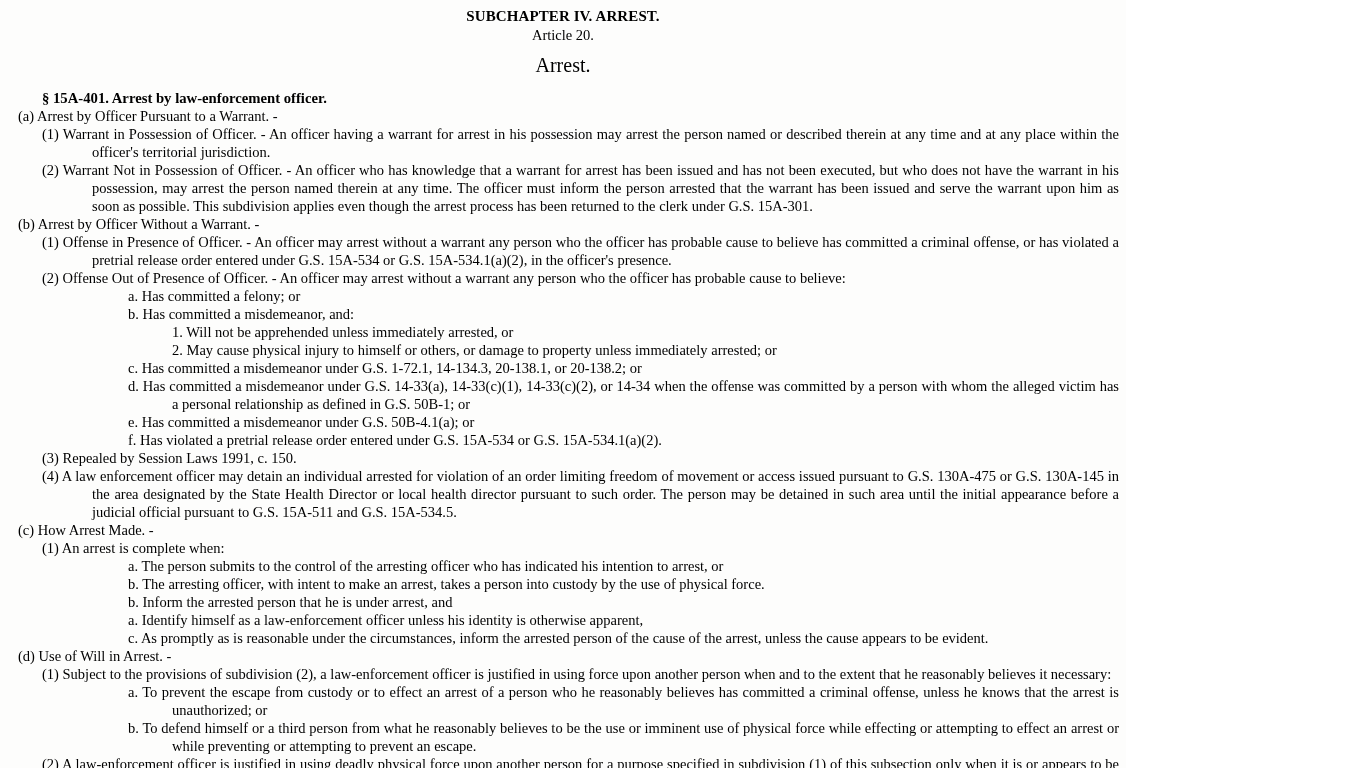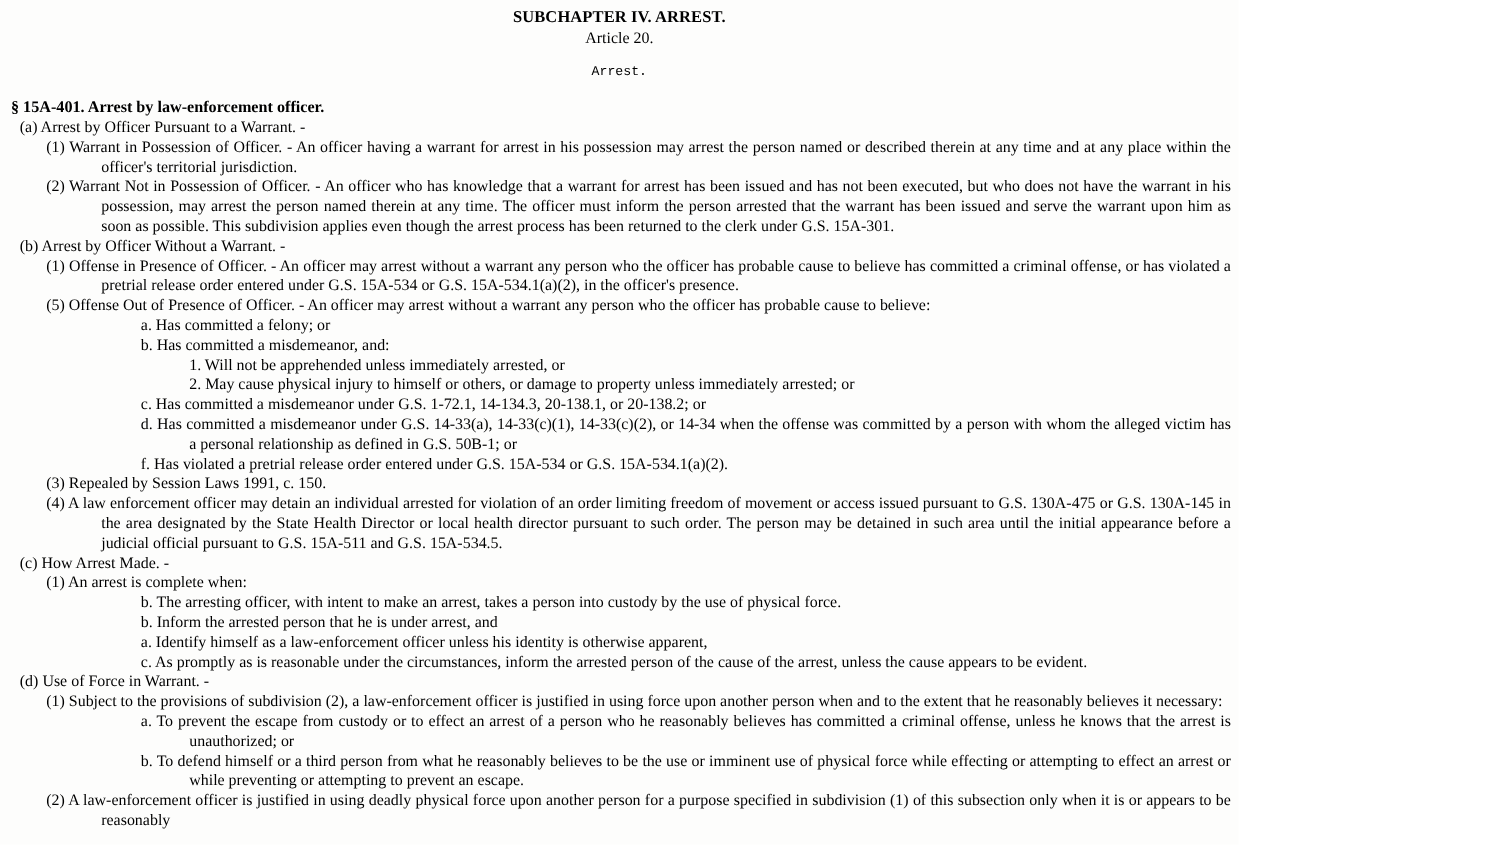--- a/index.html
+++ b/index.html
@@ -34,37 +34,37 @@
     font-size: 15px;
     font-weight: bold;
     line-height: 19px;
     letter-spacing: 0.1px;
   }
   .hdr-article {
     font-size: 14.5px;
     line-height: 19px;
   }
   .hdr-arrest {
-    font-size: 12px;
+    font-size: 20px;
     line-height: 19px;
     margin-top: 11px;
-    font-family: Liberation Mono, monospace;
   }
 
   
   .body-block {
     margin-top: 14px;
     font-size: 14.5px;
     line-height: 18px;
   }
   .sect-title {
     font-weight: bold;
     font-size: 14.7px;
     line-height: 18px;
     padding-left: 10px;
+    margin-left: 32px;
   }
 
   
   p.lv {
     margin: 0;
     padding: 0;
     line-height: 18px;
     text-align: justify;
     text-justify: inter-word;
     padding-right: 7px;
@@ -91,37 +91,39 @@
   </div>
 
   <div class="body-block">
     <div class="sect-title">§ 15A-401.  Arrest by law-enforcement officer.</div>
     <div id="paras">
         <p class="lv lv-sub noj">(a) Arrest by Officer Pursuant to a Warrant. -</p>
         <p class="lv lv-sd">(1) Warrant in Possession of Officer. - An officer having a warrant for arrest in his possession may arrest the person named or described therein at any time and at any place within the officer's territorial jurisdiction.</p>
         <p class="lv lv-sd">(2) Warrant Not in Possession of Officer. - An officer who has knowledge that a warrant for arrest has been issued and has not been executed, but who does not have the warrant in his possession, may arrest the person named therein at any time. The officer must inform the person arrested that the warrant has been issued and serve the warrant upon him as soon as possible. This subdivision applies even though the arrest process has been returned to the clerk under G.S. 15A-301.</p>
         <p class="lv lv-sub noj">(b) Arrest by Officer Without a Warrant. -</p>
         <p class="lv lv-sd">(1) Offense in Presence of Officer. - An officer may arrest without a warrant any person who the officer has probable cause to believe has committed a criminal offense, or has violated a pretrial release order entered under G.S. 15A-534 or G.S. 15A-534.1(a)(2), in the officer's presence.</p>
-        <p class="lv lv-sd">(5) Offense Out of Presence of Officer. - An officer may arrest without a warrant any person who the officer has probable cause to believe:</p>
+        <p class="lv lv-sd">(2) Offense Out of Presence of Officer. - An officer may arrest without a warrant any person who the officer has probable cause to believe:</p>
         <p class="lv lv-ssd noj">a. Has committed a felony; or</p>
         <p class="lv lv-ssd noj">b. Has committed a misdemeanor, and:</p>
         <p class="lv lv-num noj">1. Will not be apprehended unless immediately arrested, or</p>
         <p class="lv lv-num noj">2. May cause physical injury to himself or others, or damage to property unless immediately arrested; or</p>
         <p class="lv lv-ssd noj">c. Has committed a misdemeanor under G.S. 1-72.1, 14-134.3, 20-138.1, or 20-138.2; or</p>
         <p class="lv lv-ssd">d. Has committed a misdemeanor under G.S. 14-33(a), 14-33(c)(1), 14-33(c)(2), or 14-34 when the offense was committed by a person with whom the alleged victim has a personal relationship as defined in G.S. 50B-1; or</p>
+        <p class="lv lv-ssd noj">e. Has committed a misdemeanor under G.S. 50B-4.1(a); or</p>
         <p class="lv lv-ssd noj">f. Has violated a pretrial release order entered under G.S. 15A-534 or G.S. 15A-534.1(a)(2).</p>
         <p class="lv lv-sd noj">(3) Repealed by Session Laws 1991, c. 150.</p>
         <p class="lv lv-sd">(4) A law enforcement officer may detain an individual arrested for violation of an order limiting freedom of movement or access issued pursuant to G.S. 130A-475 or G.S. 130A-145 in the area designated by the State Health Director or local health director pursuant to such order. The person may be detained in such area until the initial appearance before a judicial official pursuant to G.S. 15A-511 and G.S. 15A-534.5.</p>
         <p class="lv lv-sub noj">(c) How Arrest Made. -</p>
         <p class="lv lv-sd noj">(1) An arrest is complete when:</p>
+        <p class="lv lv-ssd noj">a. The person submits to the control of the arresting officer who has indicated his intention to arrest, or</p>
         <p class="lv lv-ssd noj">b. The arresting officer, with intent to make an arrest, takes a person into custody by the use of physical force.</p>
         <p class="lv lv-ssd noj">b. Inform the arrested person that he is under arrest, and</p>
         <p class="lv lv-ssd noj">a. Identify himself as a law-enforcement officer unless his identity is otherwise apparent,</p>
         <p class="lv lv-ssd">c. As promptly as is reasonable under the circumstances, inform the arrested person of the cause of the arrest, unless the cause appears to be evident.</p>
-        <p class="lv lv-sub noj">(d) Use of Force in Warrant. -</p>
+        <p class="lv lv-sub noj">(d) Use of Will in Arrest. -</p>
         <p class="lv lv-sd">(1) Subject to the provisions of subdivision (2), a law-enforcement officer is justified in using force upon another person when and to the extent that he reasonably believes it necessary:</p>
         <p class="lv lv-ssd">a. To prevent the escape from custody or to effect an arrest of a person who he reasonably believes has committed a criminal offense, unless he knows that the arrest is unauthorized; or</p>
         <p class="lv lv-ssd">b. To defend himself or a third person from what he reasonably believes to be the use or imminent use of physical force while effecting or attempting to effect an arrest or while preventing or attempting to prevent an escape.</p>
         <p class="lv lv-sd">(2) A law-enforcement officer is justified in using deadly physical force upon another person for a purpose specified in subdivision (1) of this subsection only when it is or appears to be reasonably</p>
       </div>
   </div>
 
 </div>
 
 </body></html>

